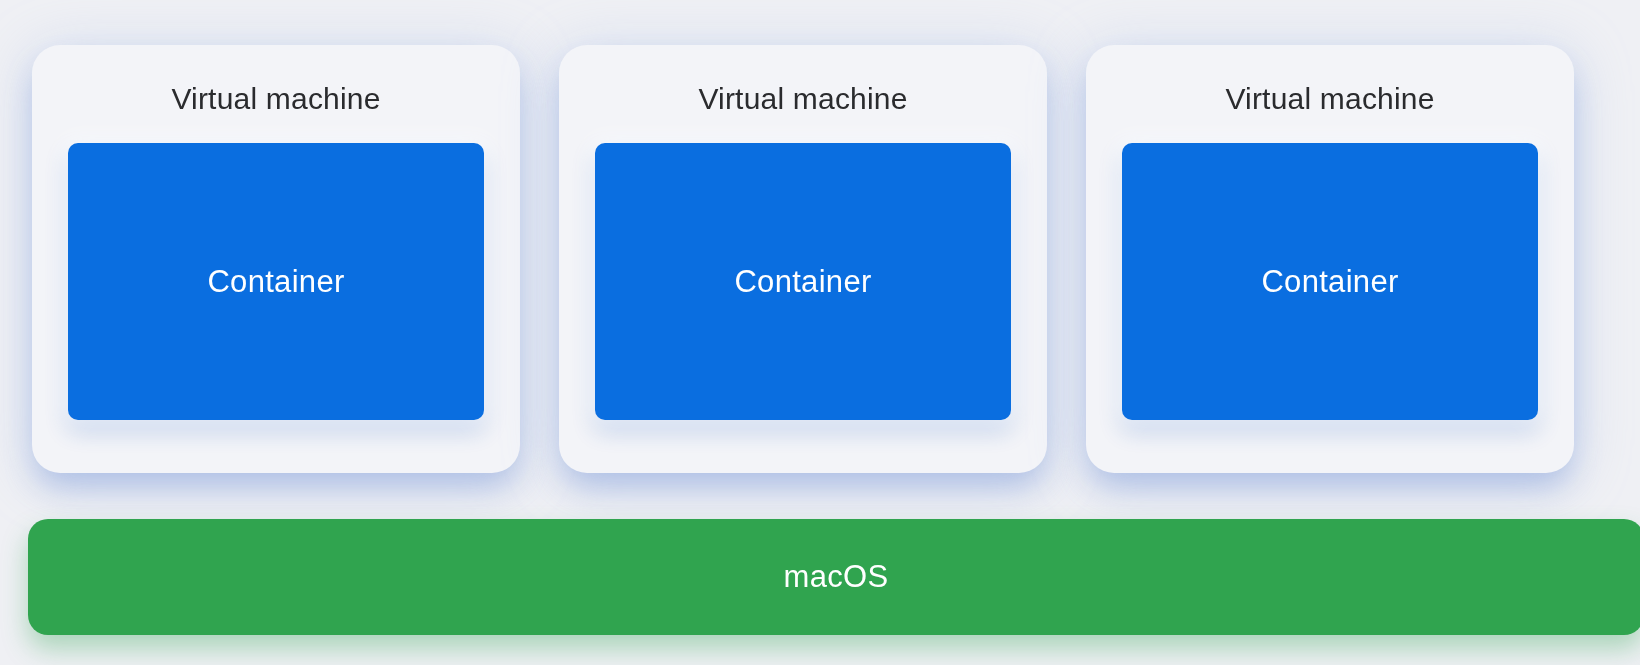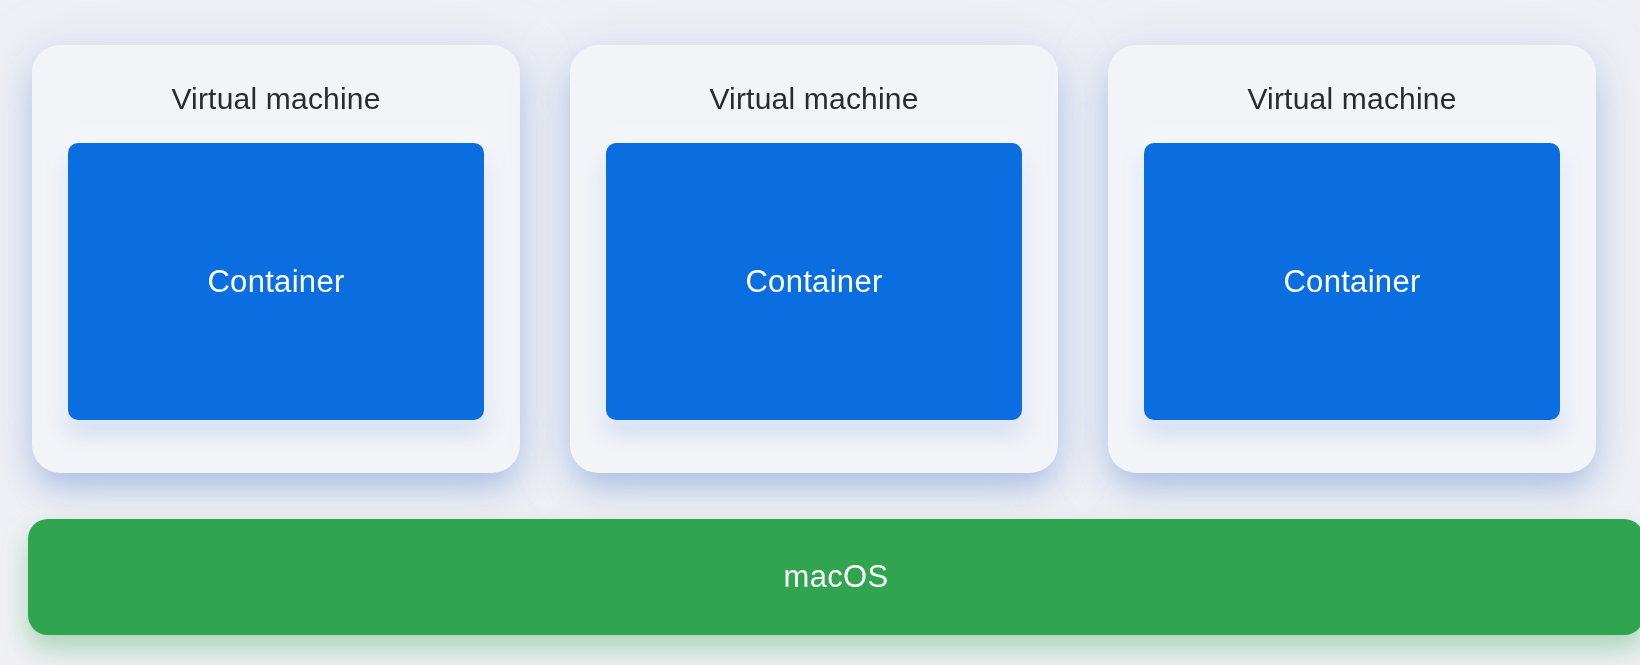--- a/index.html
+++ b/index.html
@@ -22,21 +22,21 @@
     width: 1640px;
     height: 665px;
     background: var(--page-bg);
   }
   .cards-row {
     position: absolute;
     left: 32px;
     top: 45px;
     width: 1565px;
     display: flex;
-    gap: 50px;
+    gap: 39px;
   }
   .vm-card {
     width: 488px;
     height: 428px;
     background: var(--card-bg);
     border-radius: 28px;
     box-shadow:
       0 18px 30px -4px rgba(125, 152, 215, 0.45),
       0 6px 55px rgba(160, 185, 235, 0.40);
     display: flex;

